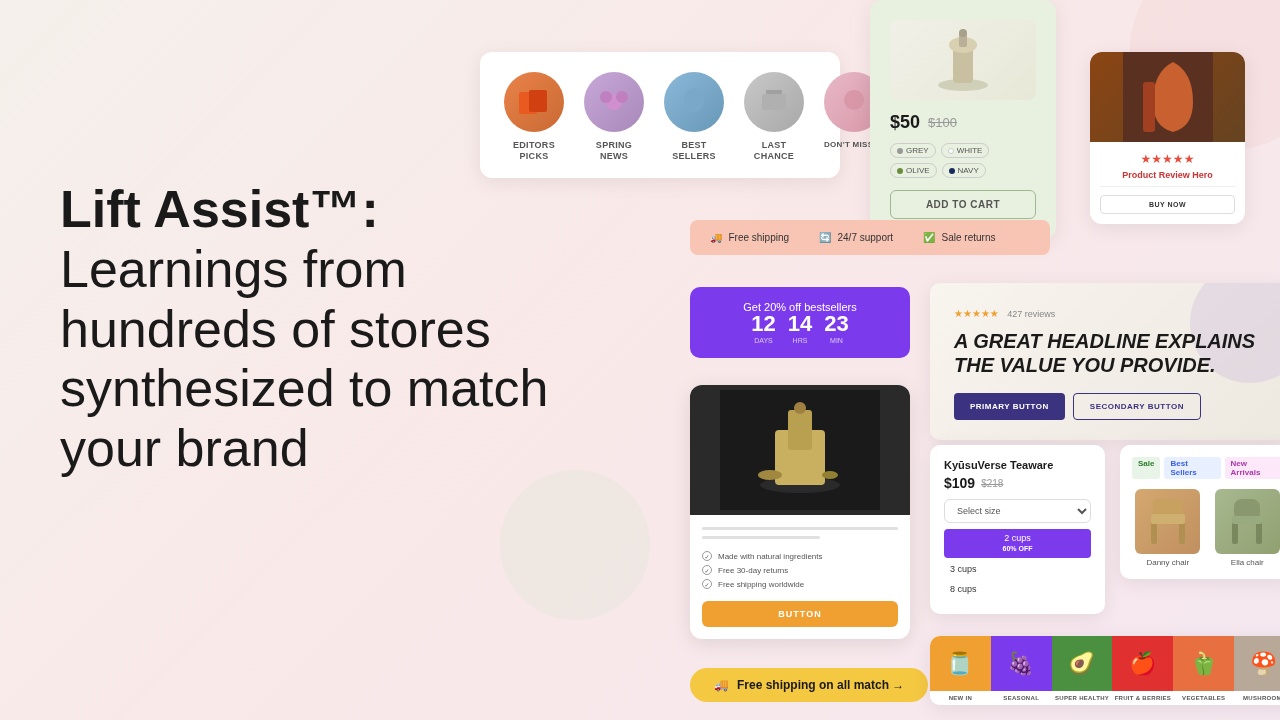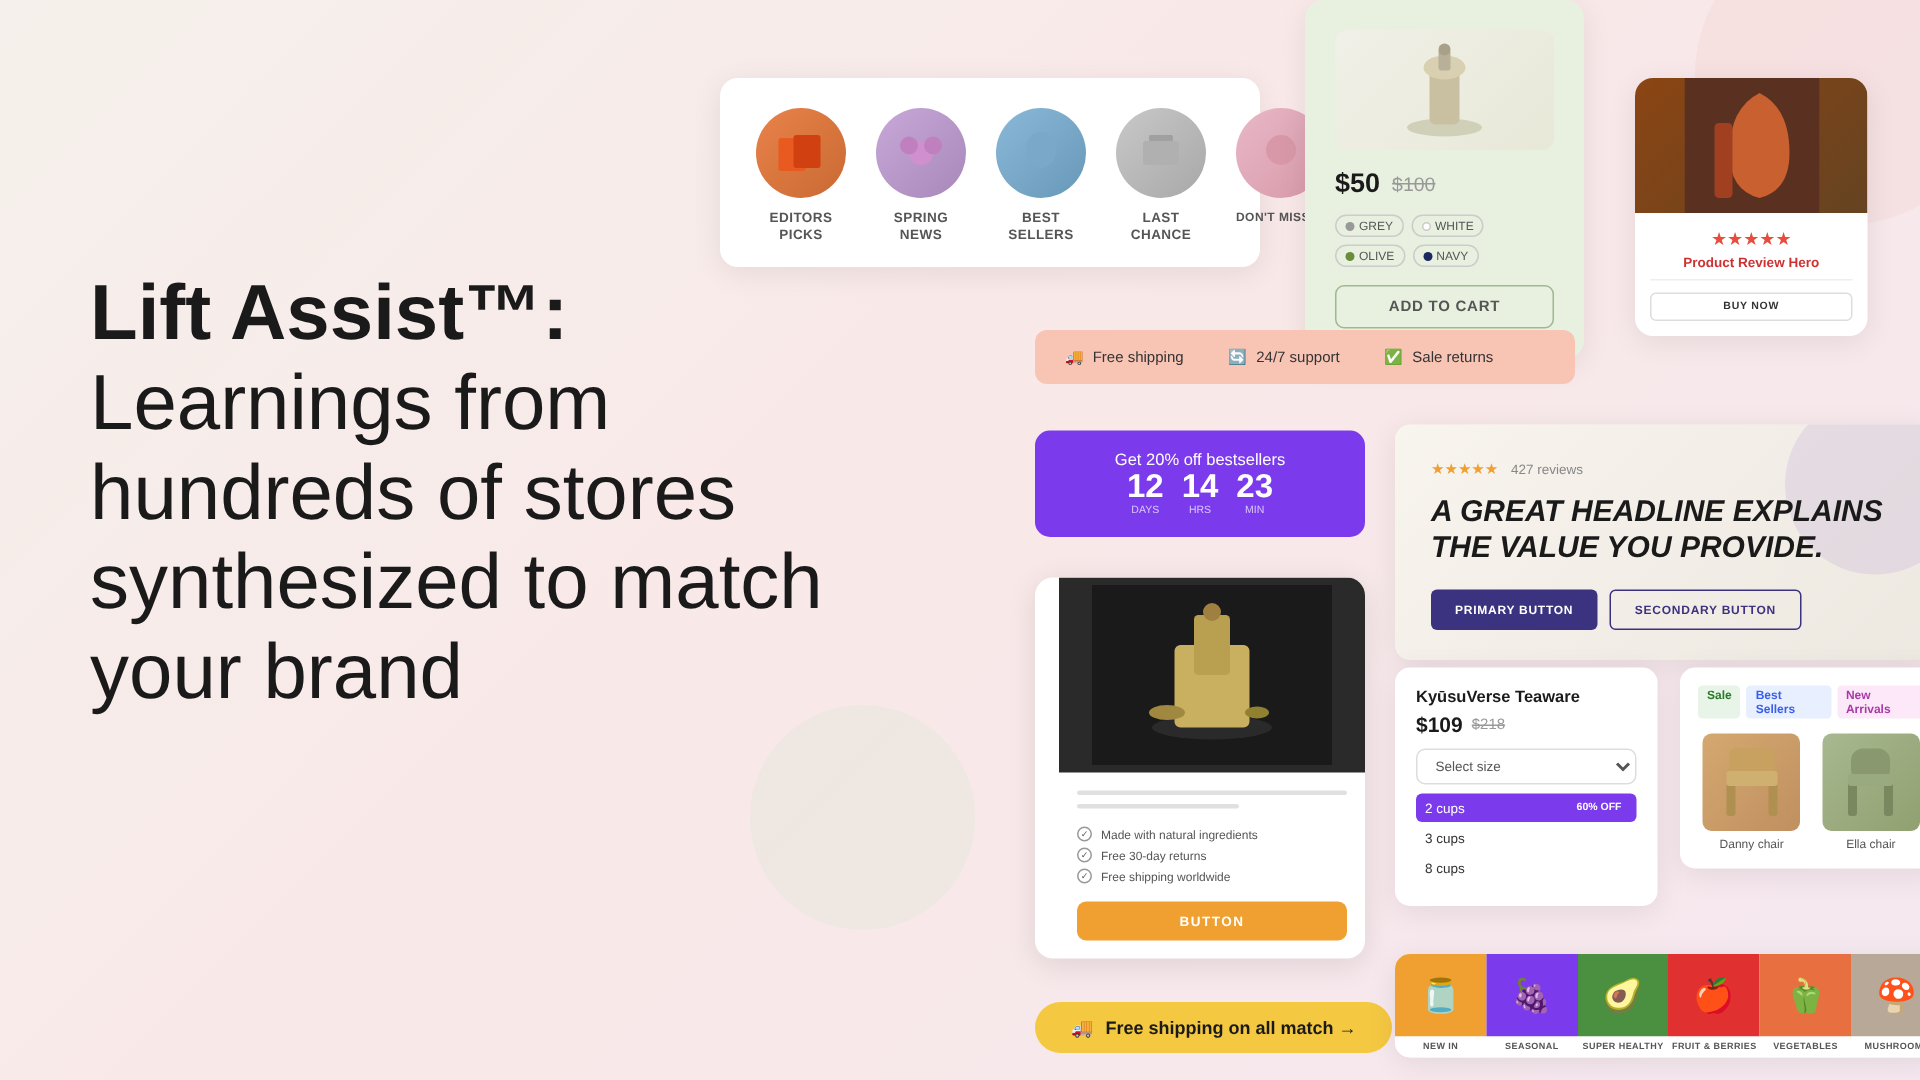--- a/index.html
+++ b/index.html
@@ -272,21 +272,20 @@
     
     .product-detail-card {
       position: absolute;
       top: 385px;
       left: 30px;
       background: white;
       border-radius: 12px;
       overflow: hidden;
       width: 220px;
       box-shadow: 0 4px 20px rgba(0,0,0,0.10);
-      padding-left: 16px;
     }
     .product-detail-img {
       width: 100%;
       height: 130px;
       background: #2a2a2a;
       display: flex;
       align-items: center;
       justify-content: center;
     }
     .product-detail-body {
@@ -468,20 +467,21 @@
       align-items: center;
       justify-content: space-between;
       padding: 4px 6px;
       font-size: 9px;
       color: #333;
       border-radius: 4px;
       margin-bottom: 2px;
     }
     .teaware-option.active {
       background: #7c3aed;
+      flex-direction: column;
     }
     .teaware-option.active span { color: white; }
     .discount-badge {
       background: #7c3aed;
       color: white;
       font-size: 7px;
       font-weight: 700;
       padding: 2px 4px;
       border-radius: 3px;
     }

